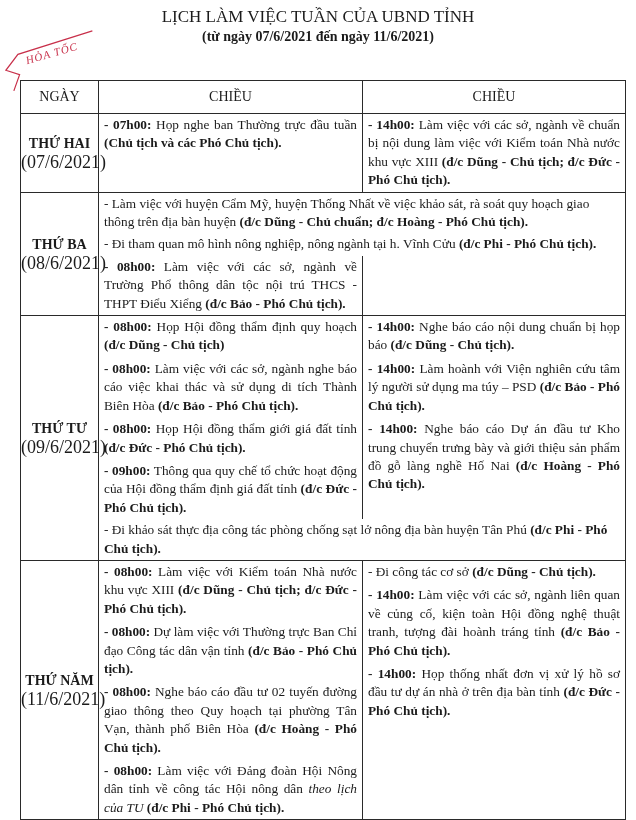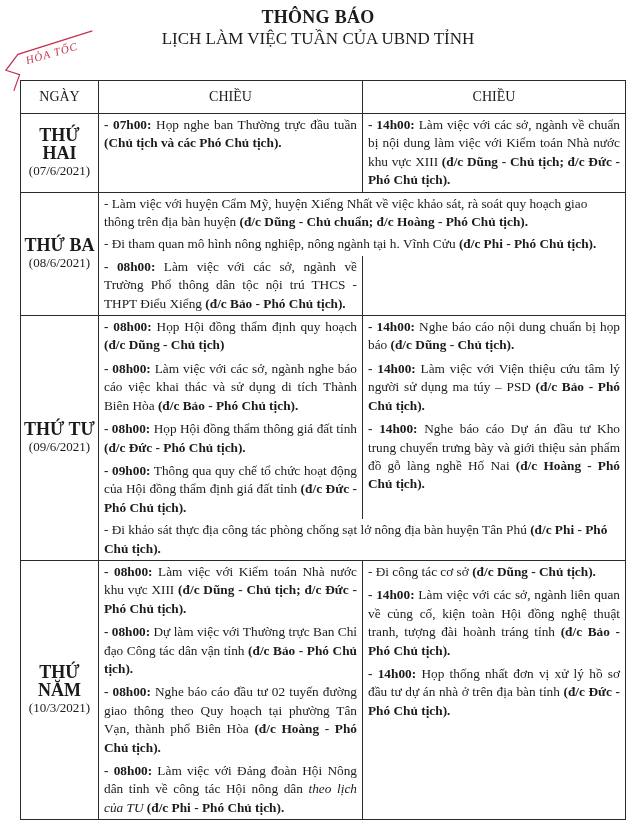--- a/index.html
+++ b/index.html
@@ -13,34 +13,34 @@
            font-size:11px; font-style:italic; transform:rotate(-16deg); transform-origin:left bottom; }
   .stamp .stamp-text { position:absolute; left:24px; top:8px; letter-spacing:1px; }
   .stamp svg { position:absolute; left:0; top:0; }
   table.sched { position:absolute; left:20px; top:80px; width:606px; border-collapse:collapse;
                 table-layout:fixed; font-size:13.3px; line-height:18.4px; }
   table.sched td, table.sched th { border:1.3px solid #2a2a2a; vertical-align:top; padding:0; }
   table.sched th { font-weight:normal; height:32px; vertical-align:middle; text-align:center; font-size:14px; }
   .col-day { width:78px; }
   .col-am { width:264px; }
   .day { text-align:center; vertical-align:middle !important; }
-  .day .dname { font-weight:bold; font-size:18px; line-height:18px; display:block; }
-  .day .ddate { font-size:13px; line-height:18px; display:block; }
+  .day .dname { font-weight:bold; font-size:14px; line-height:18px; display:block; }
+  .day .ddate { font-size:18px; line-height:18px; display:block; }
   .item { padding:2px 5px 2px 5px; text-align:justify; }
   .item + .item { padding-top:3px; }
   b { font-weight:bold; }
   i { font-style:italic; }
   .span-line { padding:2px 5px; }
 </style>
 </head>
 <body>
 
 <div class="header">
-  <div class="title1">THÔNG BÁO</div>
   <div class="title2">LỊCH LÀM VIỆC TUẦN CỦA UBND TỈNH</div>
+  <div class="title3">(từ ngày 07/6/2021 đến ngày 11/6/2021)</div>
 </div>
 
 <div class="stamp">
   <svg width="100" height="44" viewBox="0 0 100 44">
     <polyline points="96,4 18,6 2,18 14,26 4,40" fill="none" stroke="#c8304a" stroke-width="1.2"></polyline>
   </svg>
   <span class="stamp-text">HỎA TỐC</span>
 </div>
 
 <table class="sched">
@@ -68,58 +68,58 @@
       <div class="item"><b>- 14h00:</b><span> Làm việc với các sở, ngành về chuẩn bị nội dung làm việc với Kiểm toán Nhà nước khu vực XIII </span><b>(đ/c Dũng - Chủ tịch; đ/c Đức - Phó Chủ tịch).</b></div>
     </td>
   </tr>
 
   <tr>
     <td class="day" rowspan="2">
       <span class="dname">THỨ BA</span>
       <span class="ddate">(08/6/2021)</span>
     </td>
     <td colspan="2" style="border-bottom:none">
-      <div class="span-line"><span>- Làm việc với huyện Cẩm Mỹ, huyện Xiểng Nhất về việc khảo sát, rà soát quy hoạch giao thông trên địa bàn huyện </span><b>(đ/c Dũng - Chủ chuẩn; đ/c Hoàng - Phó Chủ tịch).</b></div>
+      <div class="span-line"><span>- Làm việc với huyện Cẩm Mỹ, huyện Thống Nhất về việc khảo sát, rà soát quy hoạch giao thông trên địa bàn huyện </span><b>(đ/c Dũng - Chủ chuẩn; đ/c Hoàng - Phó Chủ tịch).</b></div>
       <div class="span-line"><span>- Đi tham quan mô hình nông nghiệp, nông ngành tại h. Vĩnh Cửu </span><b>(đ/c Phi - Phó Chủ tịch).</b></div>
     </td>
   </tr>
   <tr>
     <td style="border-top:none">
       <div class="item"><b>- 08h00:</b><span> Làm việc với các sở, ngành về Trường Phổ thông dân tộc nội trú THCS - THPT Điểu Xiểng </span><b>(đ/c Bảo - Phó Chủ tịch).</b></div>
     </td>
     <td style="border-top:none"></td>
   </tr>
 
   <tr>
     <td class="day" rowspan="2">
       <span class="dname">THỨ TƯ</span>
       <span class="ddate">(09/6/2021)</span>
     </td>
     <td style="border-bottom:none">
       <div class="item"><b>- 08h00:</b><span> Họp Hội đồng thẩm định quy hoạch </span><b>(đ/c Dũng - Chủ tịch)</b></div>
       <div class="item"><b>- 08h00:</b><span> Làm việc với các sở, ngành nghe báo cáo việc khai thác và sử dụng di tích Thành Biên Hòa </span><b>(đ/c Bảo - Phó Chủ tịch).</b></div>
-      <div class="item"><b>- 08h00:</b><span> Họp Hội đồng thẩm thông giá đất tỉnh </span><b>(đ/c Đức - Phó Chủ tịch).</b></div>
+      <div class="item"><b>- 08h00:</b><span> Họp Hội đồng thẩm giới giá đất tỉnh </span><b>(đ/c Đức - Phó Chủ tịch).</b></div>
       <div class="item"><b>- 09h00:</b><span> Thông qua quy chế tổ chức hoạt động của Hội đồng thẩm định giá đất tỉnh </span><b>(đ/c Đức - Phó Chủ tịch).</b></div>
     </td>
     <td style="border-bottom:none">
       <div class="item"><b>- 14h00:</b><span> Nghe báo cáo nội dung chuẩn bị họp báo </span><b>(đ/c Dũng - Chủ tịch).</b></div>
-      <div class="item"><b>- 14h00:</b><span> Làm việc với Viện thiệu cứu tâm lý người sử dụng ma túy – PSD </span><b>(đ/c Bảo - Phó Chủ tịch).</b></div>
+      <div class="item"><b>- 14h00:</b><span> Làm hoành với Viện nghiên cứu tâm lý người sử dụng ma túy – PSD </span><b>(đ/c Bảo - Phó Chủ tịch).</b></div>
       <div class="item"><b>- 14h00:</b><span> Nghe báo cáo Dự án đầu tư Kho trung chuyển trưng bày và giới thiệu sản phẩm đồ gỗ làng nghề Hố Nai </span><b>(đ/c Hoàng - Phó Chủ tịch).</b></div>
     </td>
   </tr>
   <tr>
     <td colspan="2" style="border-top:none">
       <div class="span-line"><span>- Đi khảo sát thực địa công tác phòng chống sạt lở nông địa bàn huyện Tân Phú </span><b>(đ/c Phi - Phó Chủ tịch).</b></div>
     </td>
   </tr>
 
   <tr>
     <td class="day">
       <span class="dname">THỨ NĂM</span>
-      <span class="ddate">(10/3/2021)</span>
+      <span class="ddate">(11/6/2021)</span>
     </td>
     <td>
       <div class="item"><b>- 08h00:</b><span> Làm việc với Kiểm toán Nhà nước khu vực XIII </span><b>(đ/c Dũng - Chủ tịch; đ/c Đức - Phó Chủ tịch).</b></div>
       <div class="item"><b>- 08h00:</b><span> Dự làm việc với Thường trực Ban Chỉ đạo Công tác dân vận tỉnh </span><b>(đ/c Bảo - Phó Chủ tịch).</b></div>
       <div class="item"><b>- 08h00:</b><span> Nghe báo cáo đầu tư 02 tuyến đường giao thông theo Quy hoạch tại phường Tân Vạn, thành phố Biên Hòa </span><b>(đ/c Hoàng - Phó Chủ tịch).</b></div>
       <div class="item"><b>- 08h00:</b><span> Làm việc với Đảng đoàn Hội Nông dân tỉnh về công tác Hội nông dân </span><i>theo lịch của TU</i><b> (đ/c Phi - Phó Chủ tịch).</b></div>
     </td>
     <td>
       <div class="item"><span>- Đi công tác cơ sở </span><b>(đ/c Dũng - Chủ tịch).</b></div>
       <div class="item"><b>- 14h00:</b><span> Làm việc với các sở, ngành liên quan về củng cố, kiện toàn Hội đồng nghệ thuật tranh, tượng đài hoành tráng tỉnh </span><b>(đ/c Bảo - Phó Chủ tịch).</b></div>

